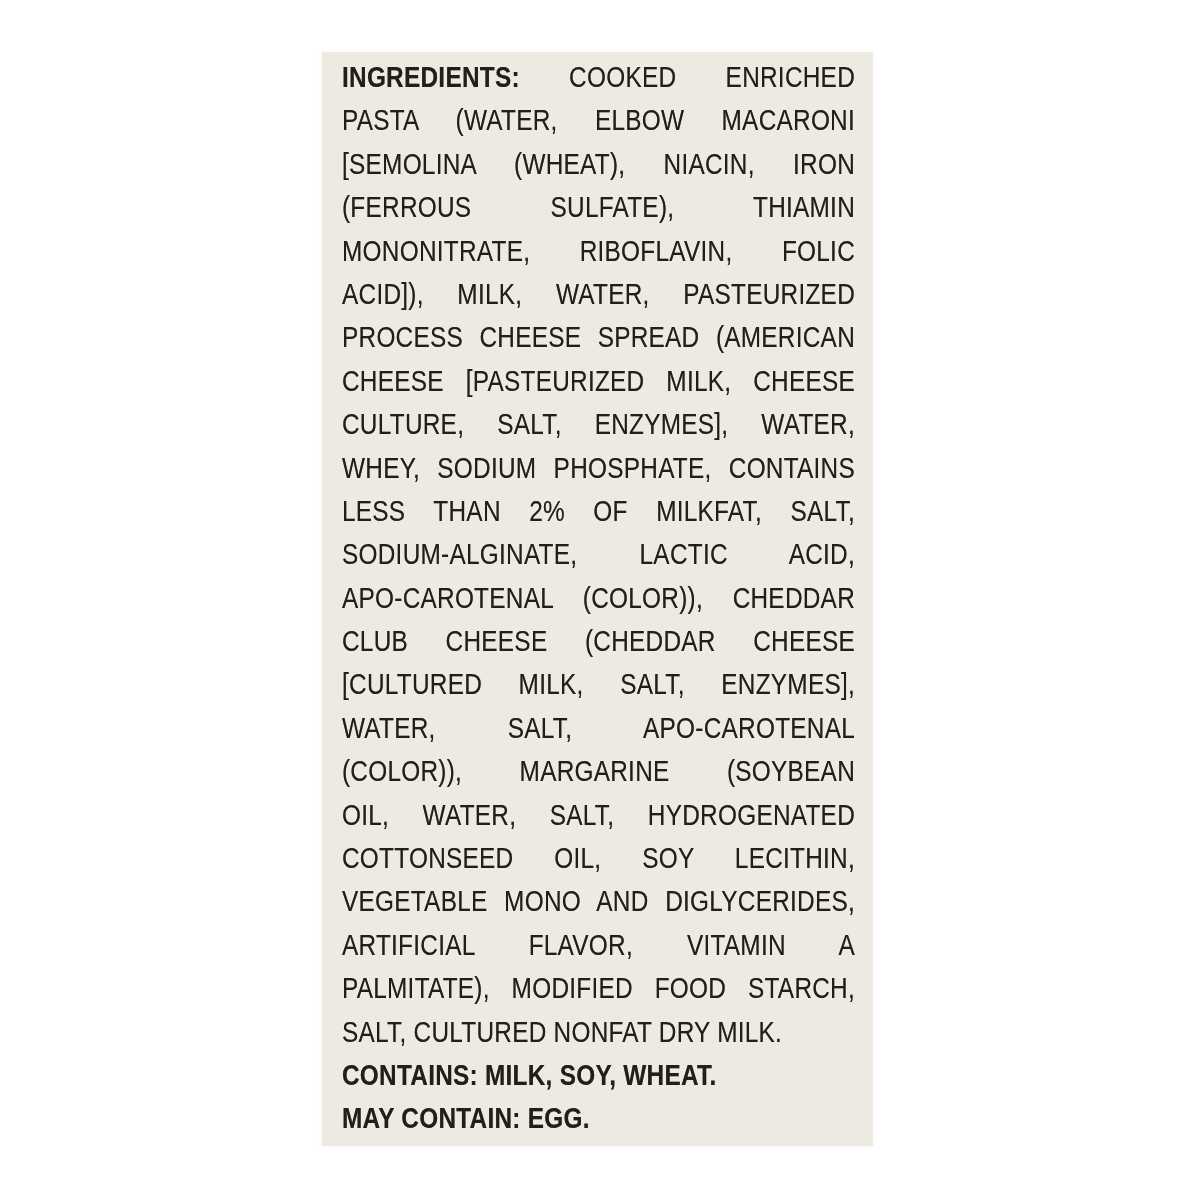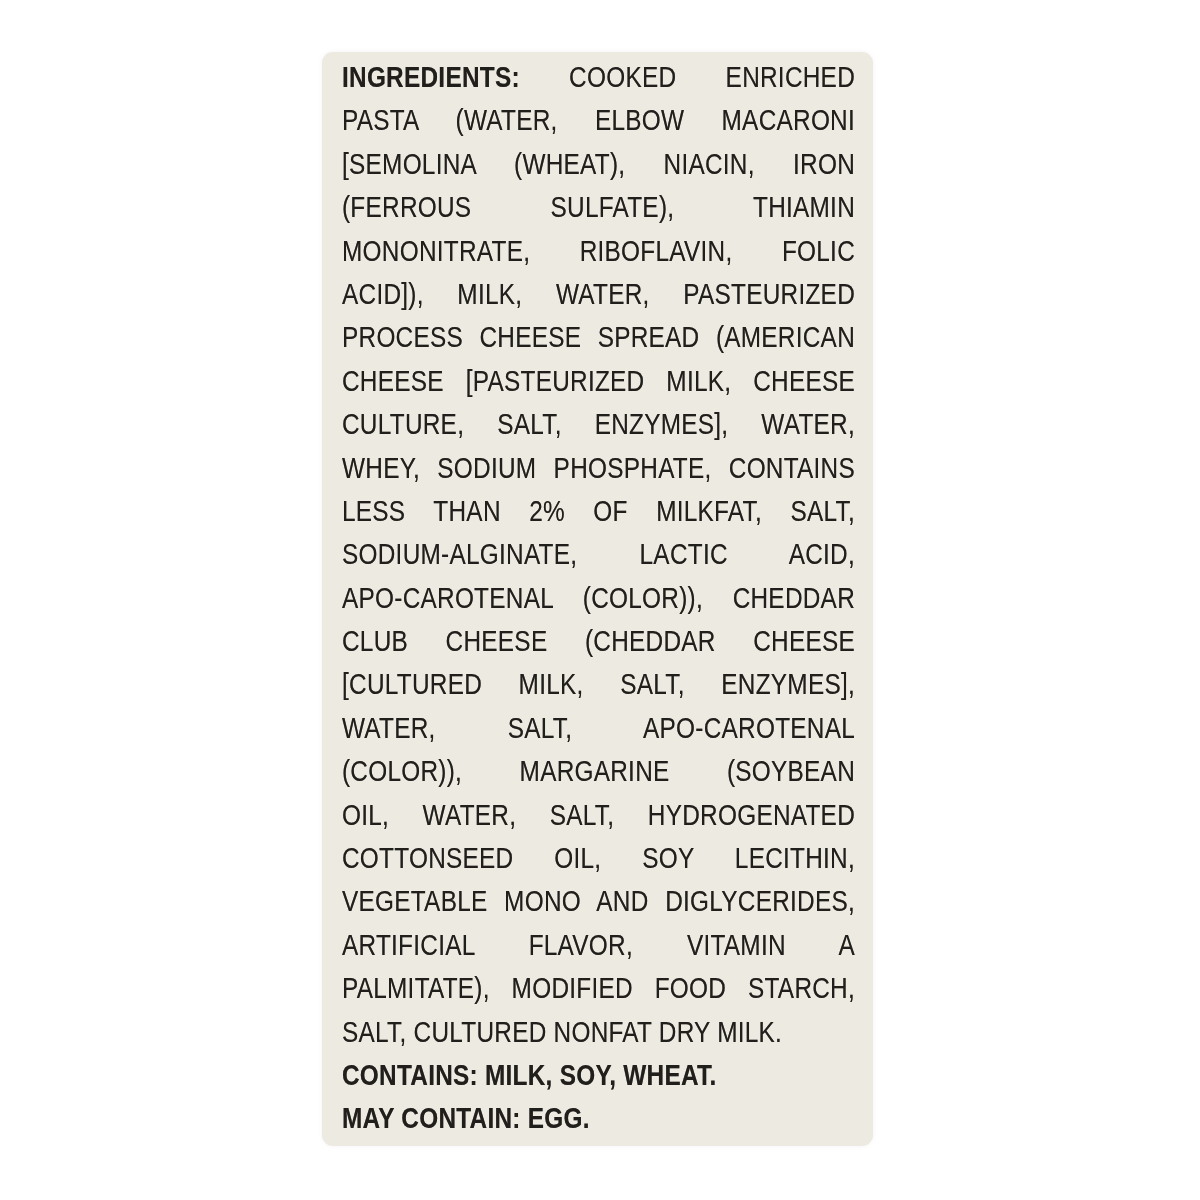--- a/index.html
+++ b/index.html
@@ -15,21 +15,20 @@
     position: absolute;
     left: 322px;
     top: 52px;
     width: 551px;
     height: 1094px;
     box-sizing: border-box;
     padding: 4px 18px 1px 20px;
     background: #EDEAE1;
     box-shadow: 0 0 5px rgba(0,0,0,0.05);
     overflow: hidden;
-    border-radius: 11px;
   }
   .line {
     font-size: 29px;
     line-height: 43.4px;
     letter-spacing: 0.3px;
     color: #211F1C;
     width: 610px;              
     transform: scaleX(0.841);  
     transform-origin: 0 0;
     white-space: normal;

